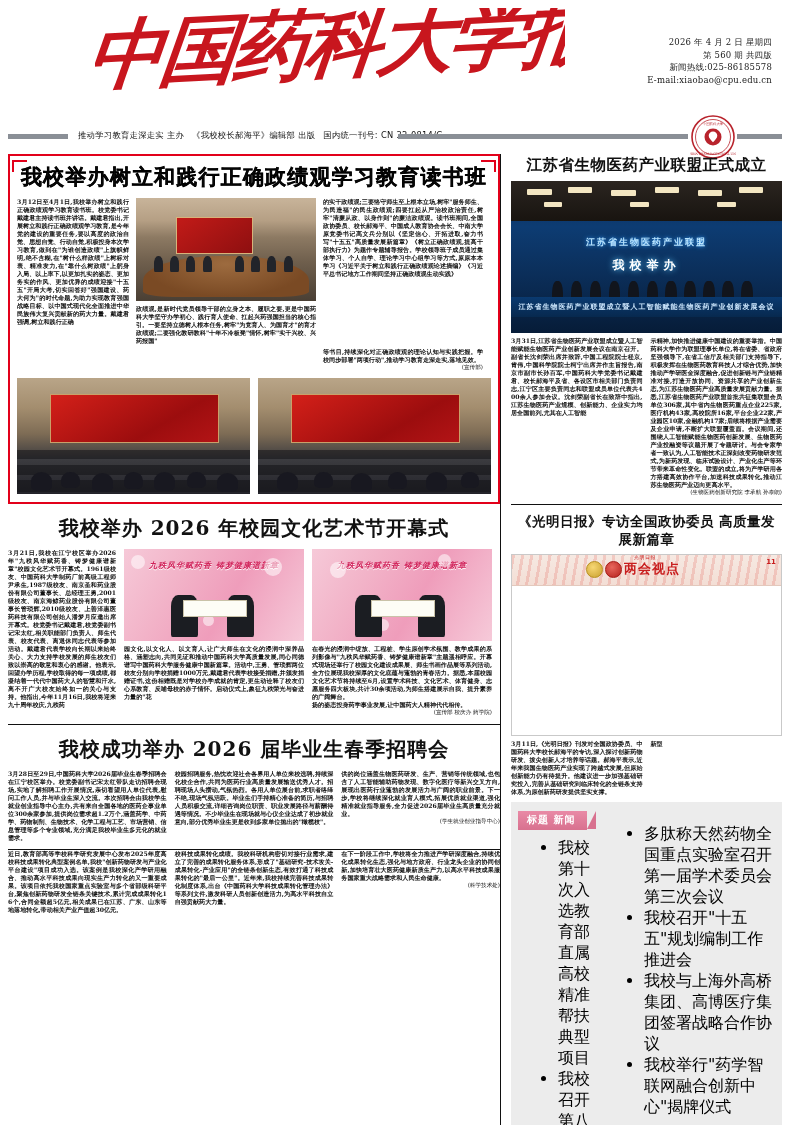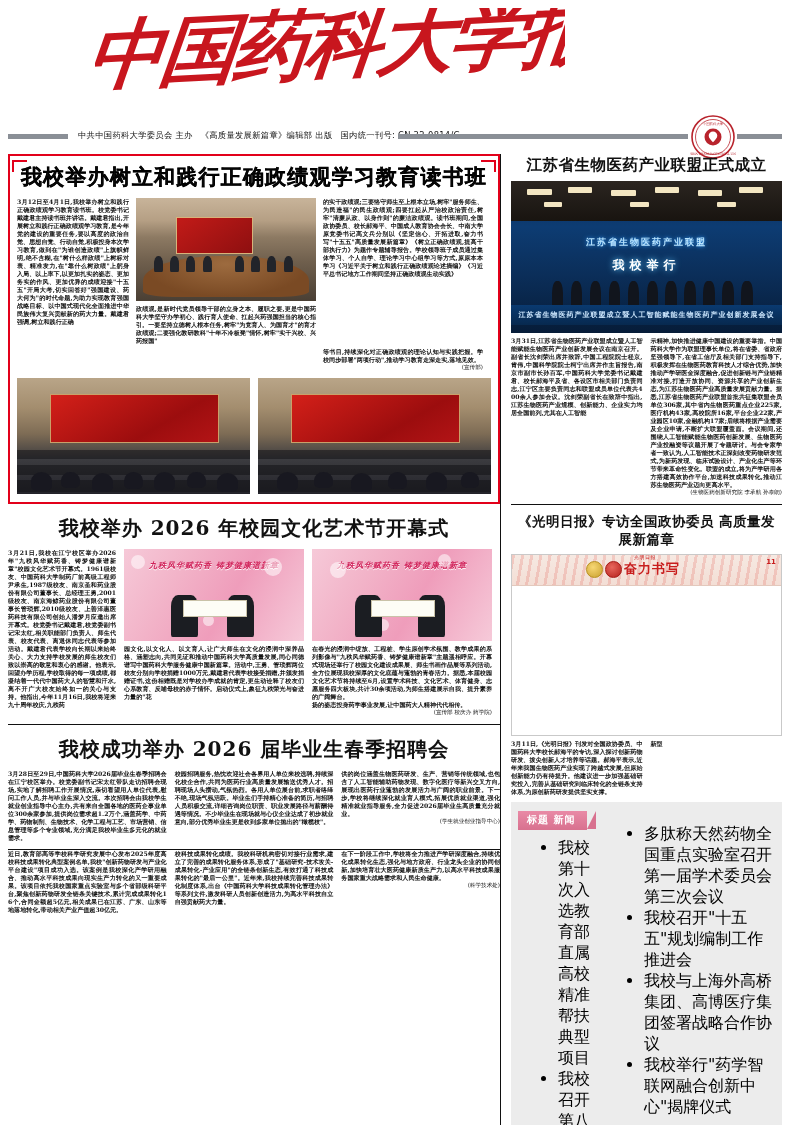--- a/index.html
+++ b/index.html
@@ -123,21 +123,21 @@
     position:absolute;left:12%;top:36%;width:76%;text-align:center;
     color:#b8e4ff;font-weight:bold;font-size:9px;letter-spacing:2px;
     text-shadow:0 0 4px #2f9bff;
   }
   .stage .ledtext2{
     position:absolute;left:12%;top:50%;width:76%;text-align:center;
     color:#ffffff;font-weight:bold;font-size:12px;letter-spacing:5px;
     text-shadow:0 0 6px #5ec8ff;
   }
   .stage .podpeople{position:absolute;bottom:14%;width:4.2%;height:20%;background:#11151d;border-radius:40% 40% 8% 8%;}
-  .stage .banner{position:absolute;left:0;bottom:8px;width:100%;height:13%;
+  .stage .banner{position:absolute;left:0;bottom:16px;width:100%;height:13%;
     background:linear-gradient(#0a3a70,#07294f);color:#cfe9ff;font-size:7px;
     font-weight:bold;letter-spacing:1px;display:flex;align-items:center;justify-content:center;}
 
   .cherry{
     background:linear-gradient(120deg,#f6c9d8 0%,#f2b3c8 30%,#ef9dbb 58%,#f6cad9 100%);
   }
   .cherry .blossom{position:absolute;border-radius:50%;background:rgba(255,255,255,.55);}
   .cherry .cal{
     position:absolute;left:6%;top:12%;width:88%;text-align:center;
     color:#d1225a;font-size:8px;font-weight:bold;font-style:italic;letter-spacing:1px;
@@ -220,27 +220,33 @@
 <body>
 
 <div class="page">
 
   <div class="masthead">
     <div class="nameplate">
       <svg viewBox="0 0 470 100" width="470" height="100" aria-hidden="true">
         <text x="2" y="74" font-family="DejaVu Serif, Liberation Serif, serif" font-size="76" font-weight="bold" font-style="italic" fill="#c8161e" letter-spacing="-4" transform="skewX(-9) rotate(-3 6 74)">中国药科大学报</text>
       </svg>
     </div>
+    <div class="mast-info">
+      <div>2026 年 4 月 2 日  星期四</div>
+      <div>第 560 期 共四版</div>
+      <div>新闻热线:025-86185578</div>
+      <div>E-mail:xiaobao@cpu.edu.cn</div>
+    </div>
   </div>
 
   <div class="rulebar">
     <div class="rb-seg rb-left"></div>
     <div class="pub-line">
-      <span>中共中国药科大学委员会  主办</span>
-      <span>《高质量发展新篇章》编辑部  出版</span>
+      <span>推动学习教育走深走实  主办</span>
+      <span>《我校校长郝海平》编辑部  出版</span>
       <span>国内统一刊号: CN 32-0814/G</span>
     </div>
     <div class="rb-seg rb-mid"></div>
     <div class="seal">
       <svg viewBox="0 0 46 46" width="46" height="46">
         <circle cx="23" cy="23" r="21" fill="#fff" stroke="#b8232c" stroke-width="1.6"></circle>
         <circle cx="23" cy="23" r="17.5" fill="#fff" stroke="#b8232c" stroke-width="0.8"></circle>
         <circle cx="23" cy="23" r="8.5" fill="#b8232c"></circle>
         <path d="M23 17.5c2.4 0 4.3 1.9 4.3 4.2 0 2.6-2.4 4.2-4.3 6.6-1.9-2.4-4.3-4-4.3-6.6 0-2.3 1.9-4.2 4.3-4.2z" fill="#fff"></path>
         <text x="23" y="11" text-anchor="middle" font-size="3.4" fill="#b8232c" font-family="DejaVu Serif, serif">中国药科大学</text>
@@ -406,21 +412,21 @@
           <div class="lamp" style="left:6%;top:5%;width:9%;height:4%"></div>
           <div class="lamp" style="left:21%;top:4%;width:9%;height:4%"></div>
           <div class="lamp" style="left:37%;top:6%;width:9%;height:4%"></div>
           <div class="lamp" style="left:53%;top:4%;width:9%;height:4%"></div>
           <div class="lamp" style="left:69%;top:6%;width:9%;height:4%"></div>
           <div class="lamp" style="left:84%;top:4%;width:9%;height:4%"></div>
           <div class="lamp" style="left:12%;top:14%;width:7%;height:3%"></div>
           <div class="lamp" style="left:44%;top:14%;width:7%;height:3%"></div>
           <div class="lamp" style="left:76%;top:14%;width:7%;height:3%"></div>
           <div class="ledtext1">江苏省生物医药产业联盟</div>
-          <div class="ledtext2">我校举行</div>
+          <div class="ledtext2">我校举办</div>
           <div class="podpeople" style="left:15%"></div>
             <div class="podpeople" style="left:22%"></div>
           <div class="podpeople" style="left:29%"></div>
             <div class="podpeople" style="left:36%"></div>
           <div class="podpeople" style="left:43%"></div>
             <div class="podpeople" style="left:50%"></div>
           <div class="podpeople" style="left:57%"></div>
             <div class="podpeople" style="left:64%"></div>
           <div class="podpeople" style="left:71%"></div>
             <div class="podpeople" style="left:78%"></div>
@@ -442,21 +448,21 @@
 
       <div>
         <div class="hl-r" style="font-size:13.5px;margin-top:8px;">《光明日报》专访全国政协委员 高质量发展新篇章</div>
 
         <div class="clip" style="height:180px;">
           <div class="clip-top">
             <div class="rays"></div>
             <div class="emb" style="left:74px;"></div>
             <div class="emb" style="left:93px;background:radial-gradient(circle at 40% 35%,#e8675d,#b5201c);border-color:#a61a17;"></div>
             <div class="gmrb">光明日报</div>
-            <div class="twohui">奋力书写</div>
+            <div class="twohui">两会视点</div>
             <div class="pageno" style="color:#c81e1e;">11</div>
           </div>
         </div>
 
         <div class="two-col" style="margin-top:4px;">
           <div class="cc">
               <div class="txt">3月11日,《光明日报》刊发对全国政协委员、中国药科大学校长郝海平的专访,深入探讨创新药物研发、拔尖创新人才培养等话题。郝海平表示,近年来我国生物医药产业实现了跨越式发展,但原始创新能力仍有待提升。他建议进一步加强基础研究投入,完善从基础研究到临床转化的全链条支持体系,为原创新药研发提供坚实支撑。</div>
             </div>
           <div class="cc">
               <div class="txt">新型</div>

